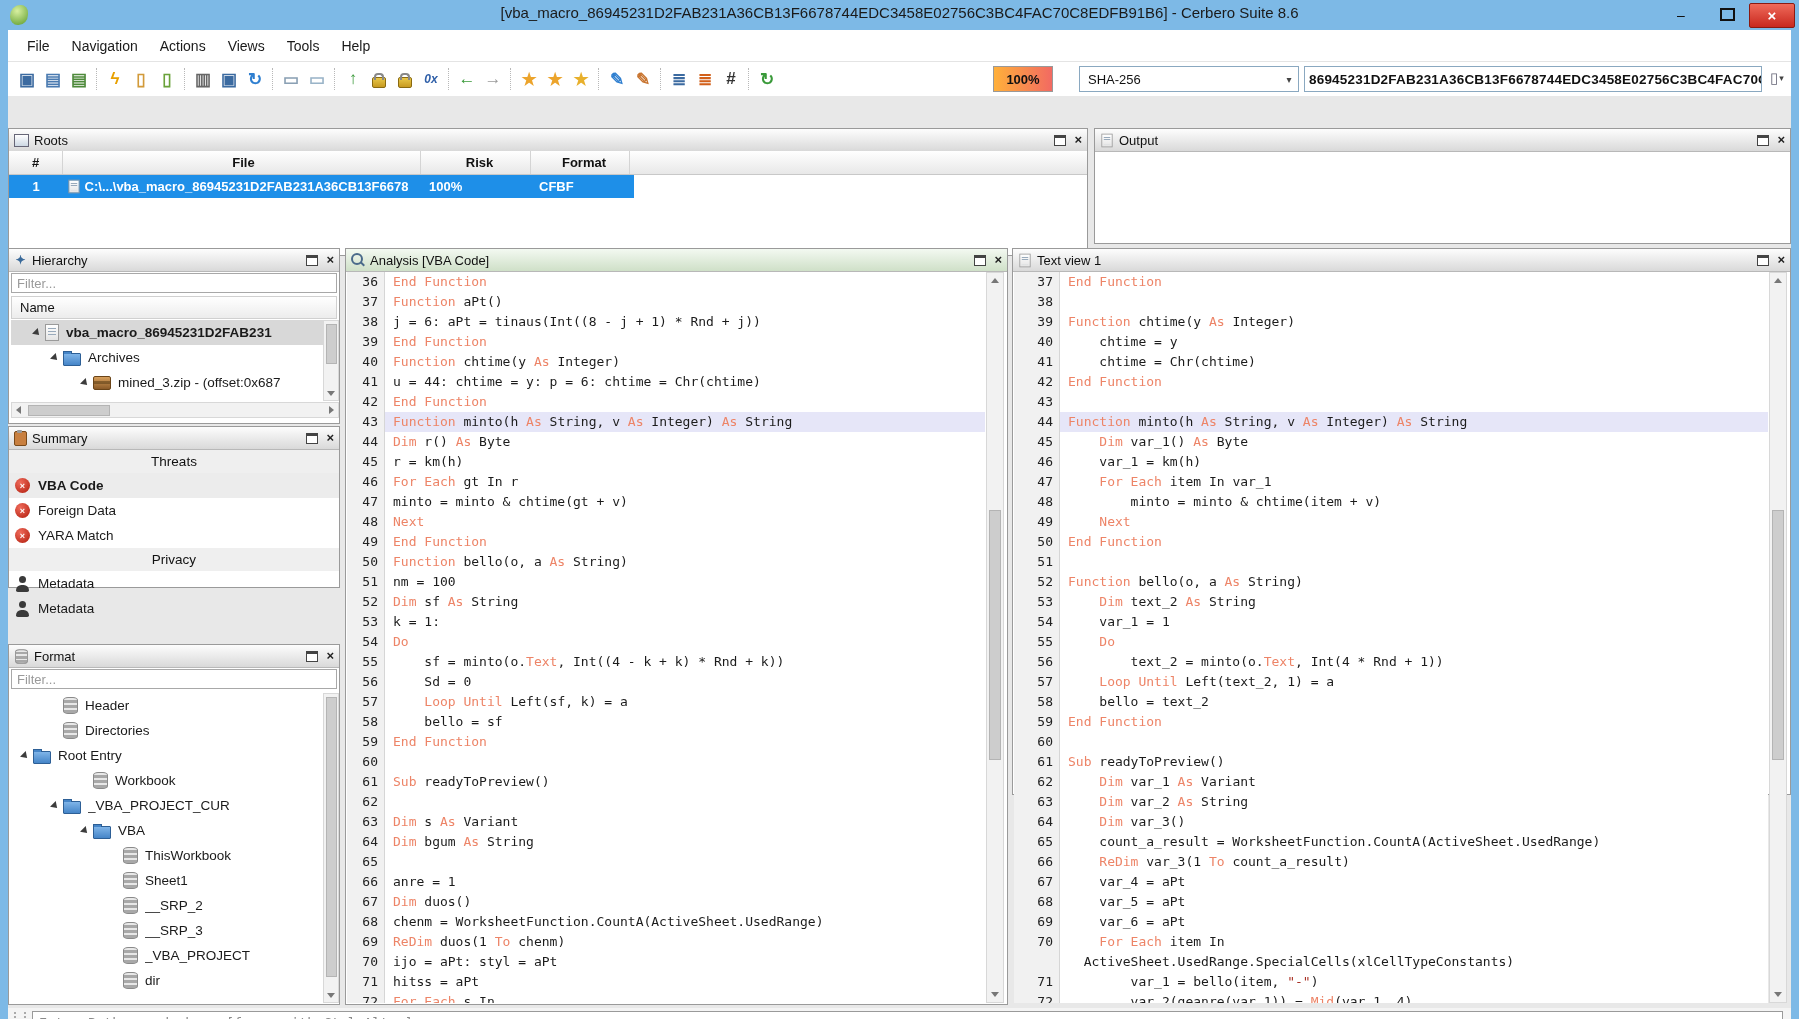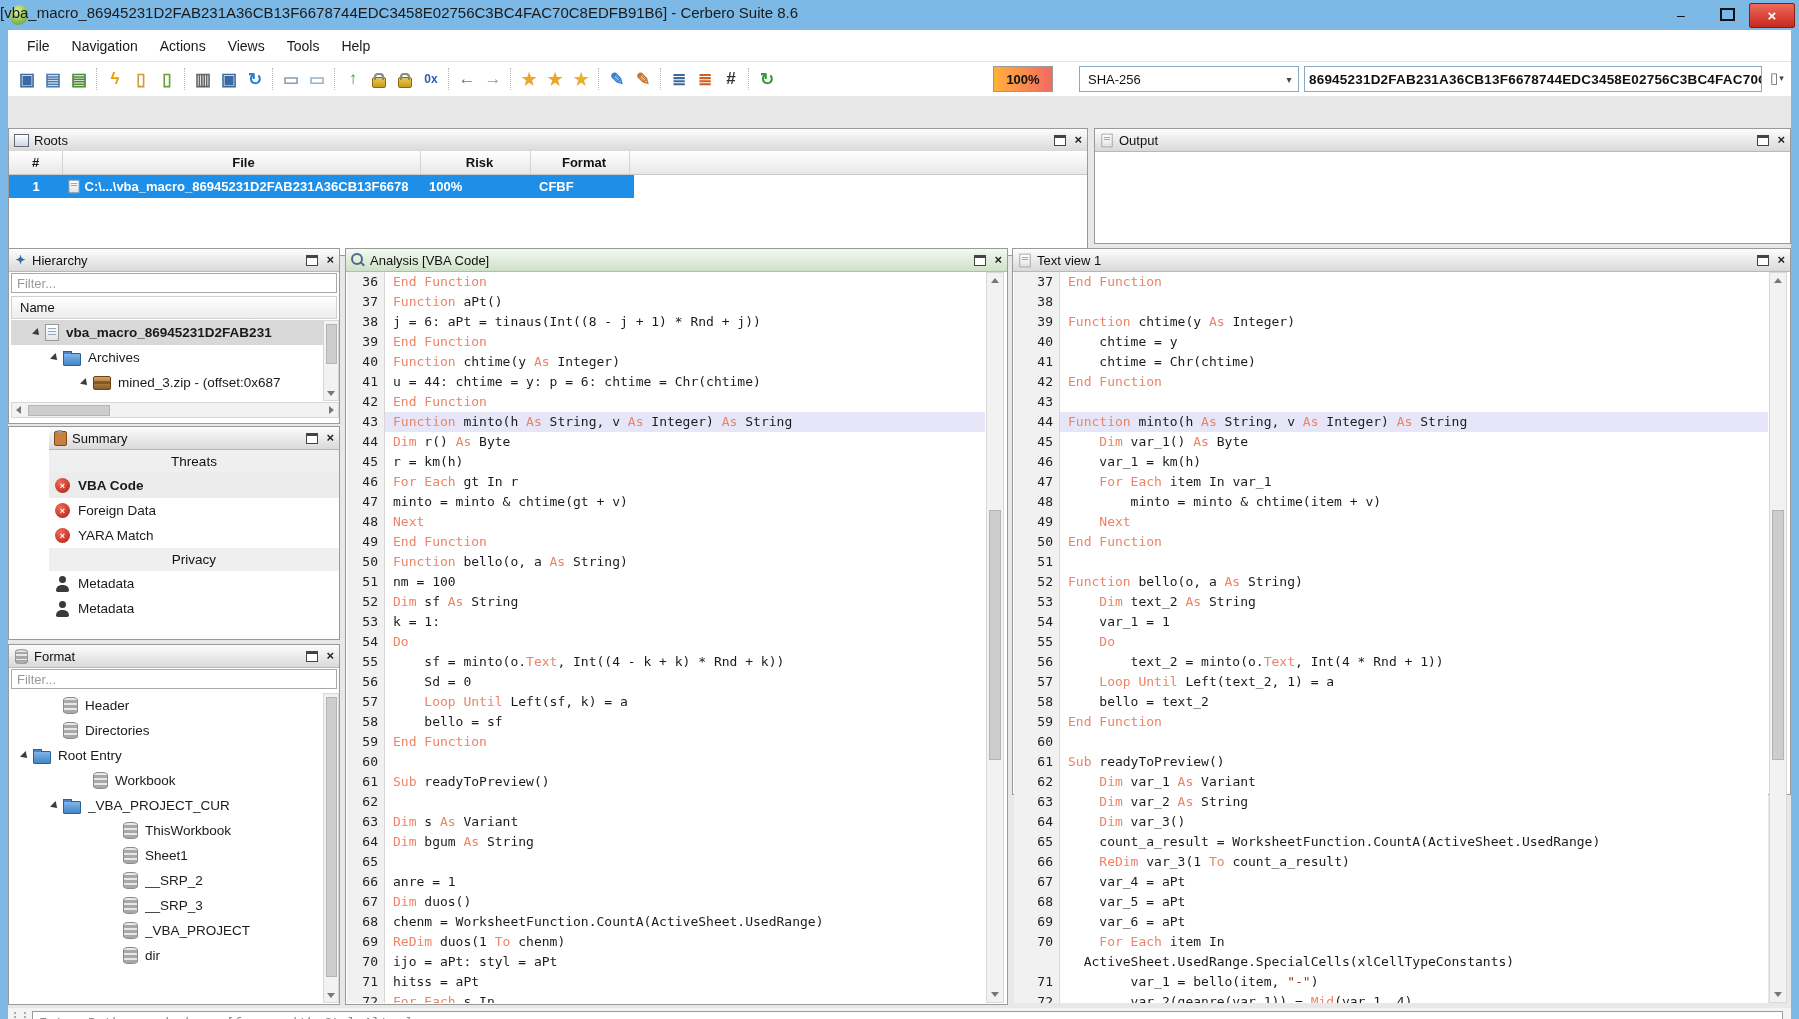--- a/index.html
+++ b/index.html
@@ -1,32 +1,32 @@
 <!DOCTYPE html>
 <html><head>
 <meta charset="utf-8">
 <style>
   html,body{margin:0;padding:0;background:#5a98c8;}
   #win{position:relative;width:1799px;height:1019px;background:#7db9e6;font-family:"Liberation Sans",sans-serif;overflow:hidden;}
   
   #titlebar{position:absolute;left:0;top:0;width:100%;height:30px;background:#7db9e6;display:flex;align-items:center;}
   #applogo{position:absolute;left:10px;top:5px;width:18px;height:20px;background:radial-gradient(circle at 40% 30%,#d8f0a0,#5a9a2a);border-radius:60% 40% 55% 45%;}
-  #wtitle{position:absolute;left:0;right:0;top:4px;text-align:left;font-size:15px;color:#1a1a1a;white-space:nowrap;}
+  #wtitle{position:absolute;left:0;right:0;top:4px;text-align:center;font-size:15px;color:#1a1a1a;white-space:nowrap;}
   .wbtn{position:absolute;top:3px;width:44px;height:23px;display:flex;align-items:center;justify-content:center;font-size:14px;color:#111;}
   #btn-min{right:96px;}
   #btn-max{right:50px;}
   #btn-max .maxbox{width:11px;height:9px;border:2px solid #111;background:transparent;}
   #btn-close{right:4px;background:linear-gradient(#ef6a5a,#c8281e);border:1px solid #8a1a12;border-radius:2px;color:#fff;font-weight:bold;font-size:15px;}
   
   #appbody{position:absolute;left:8px;top:30px;width:1783px;height:978px;background:#ffffff;}
   #menubar{position:absolute;left:0;top:0;width:100%;height:32px;background:#fff;border-bottom:1px solid #e4e4e4;display:flex;align-items:center;padding-left:8px;box-sizing:border-box;}
   .menu-item{padding:4px 11px;font-size:14px;color:#1a1a1a;}
   #toolbar{position:absolute;left:0;top:32px;width:100%;height:34px;background:#fff;display:flex;align-items:center;padding-left:6px;box-sizing:border-box;}
   .tbi{width:26px;height:26px;display:flex;align-items:center;justify-content:center;font-size:17px;font-weight:bold;flex:0 0 auto;}
-  .tbi.small{font-size:12px;}
+  .tbi.small{font-size:12px;font-style:italic;}
   .tbsep{width:1px;height:22px;border-left:1px dotted #b8b8b8;margin:0 4px;flex:0 0 auto;}
   .i-lock{width:12px;height:9px;background:linear-gradient(#e8c84a,#c89a20);border:1px solid #8a6a10;border-radius:2px;position:relative;margin-top:6px;}
   .i-lock::before{content:"";position:absolute;top:-5px;left:1px;width:6px;height:5px;border:2px solid #888;border-bottom:none;border-radius:4px 4px 0 0;}
   #risk-badge{position:absolute;left:985px;top:4px;width:58px;height:24px;border:1px solid #999;background:linear-gradient(90deg,#ffb03a,#f26a62);display:flex;align-items:center;justify-content:center;font-size:13px;font-weight:bold;color:#111;}
   #hash-combo{position:absolute;left:1071px;top:4px;width:218px;height:24px;border:1px solid #8aa8c0;background:#fff;display:flex;align-items:center;font-size:13px;color:#111;}
   #hash-combo .lbl{flex:1;padding-left:8px;}
   #hash-combo .dd{width:18px;text-align:center;color:#444;font-size:10px;}
   #hash-field{position:absolute;left:1296px;top:4px;width:456px;height:24px;border:1px solid #8aa8c0;background:#fff;display:flex;align-items:center;overflow:hidden;}
   #hash-field span{font-size:13.5px;font-weight:bold;color:#111;white-space:nowrap;padding-left:4px;letter-spacing:0.2px;}
   #hash-copy{position:absolute;left:1756px;top:4px;width:26px;height:24px;display:flex;align-items:center;justify-content:center;font-size:15px;color:#667;}
@@ -268,21 +268,21 @@
           <span class="tri tri-down" style="left:3px;bottom:4px;"></span>
           <div class="sb-thumb" style="left:2px;top:3px;width:11px;height:40px;"></div>
         </div>
         <div class="sb" style="left:2px;top:153px;width:328px;height:16px;">
           <span class="tri tri-left" style="left:4px;top:3px;"></span>
           <span class="tri tri-right" style="right:4px;top:3px;"></span>
           <div class="sb-thumb" style="left:16px;top:2px;width:82px;height:11px;"></div>
         </div>
       </div>
 
-      <div class="panel" id="p-summary" style="left:0;top:330px;width:332px;height:214px;padding-left:40px;">
+      <div class="panel" id="p-summary" style="left:0;top:330px;width:332px;height:162px;">
         <div class="phead">
           <span class="i-clip"></span>
           <span class="ptitle">Summary</span>
           <span class="btn-float"></span>
           <span class="btn-close">×</span>
         </div>
         <div id="summary-body">
             <div class="sum-sec-head bold">Threats</div>
             <div class="sum-row bold">
               <span class="i-threat">×</span>
@@ -338,20 +338,27 @@
               <span class="arrslot"></span>
               <span class="i-db"></span>
               <span class="lbl">Workbook</span>
             </div>
             <div class="trow" style="padding-left: 36px;">
               <span class="arrslot">
                 <span class="arr"></span>
               </span>
               <span class="i-folder"></span>
               <span class="lbl">_VBA_PROJECT_CUR</span>
+            </div>
+            <div class="trow" style="padding-left: 66px;">
+              <span class="arrslot">
+                <span class="arr"></span>
+              </span>
+              <span class="i-folder"></span>
+              <span class="lbl">VBA</span>
             </div>
             <div class="trow" style="padding-left: 96px;">
               <span class="arrslot"></span>
               <span class="i-db"></span>
               <span class="lbl">ThisWorkbook</span>
             </div>
             <div class="trow" style="padding-left: 96px;">
               <span class="arrslot"></span>
               <span class="i-db"></span>
               <span class="lbl">Sheet1</span>

